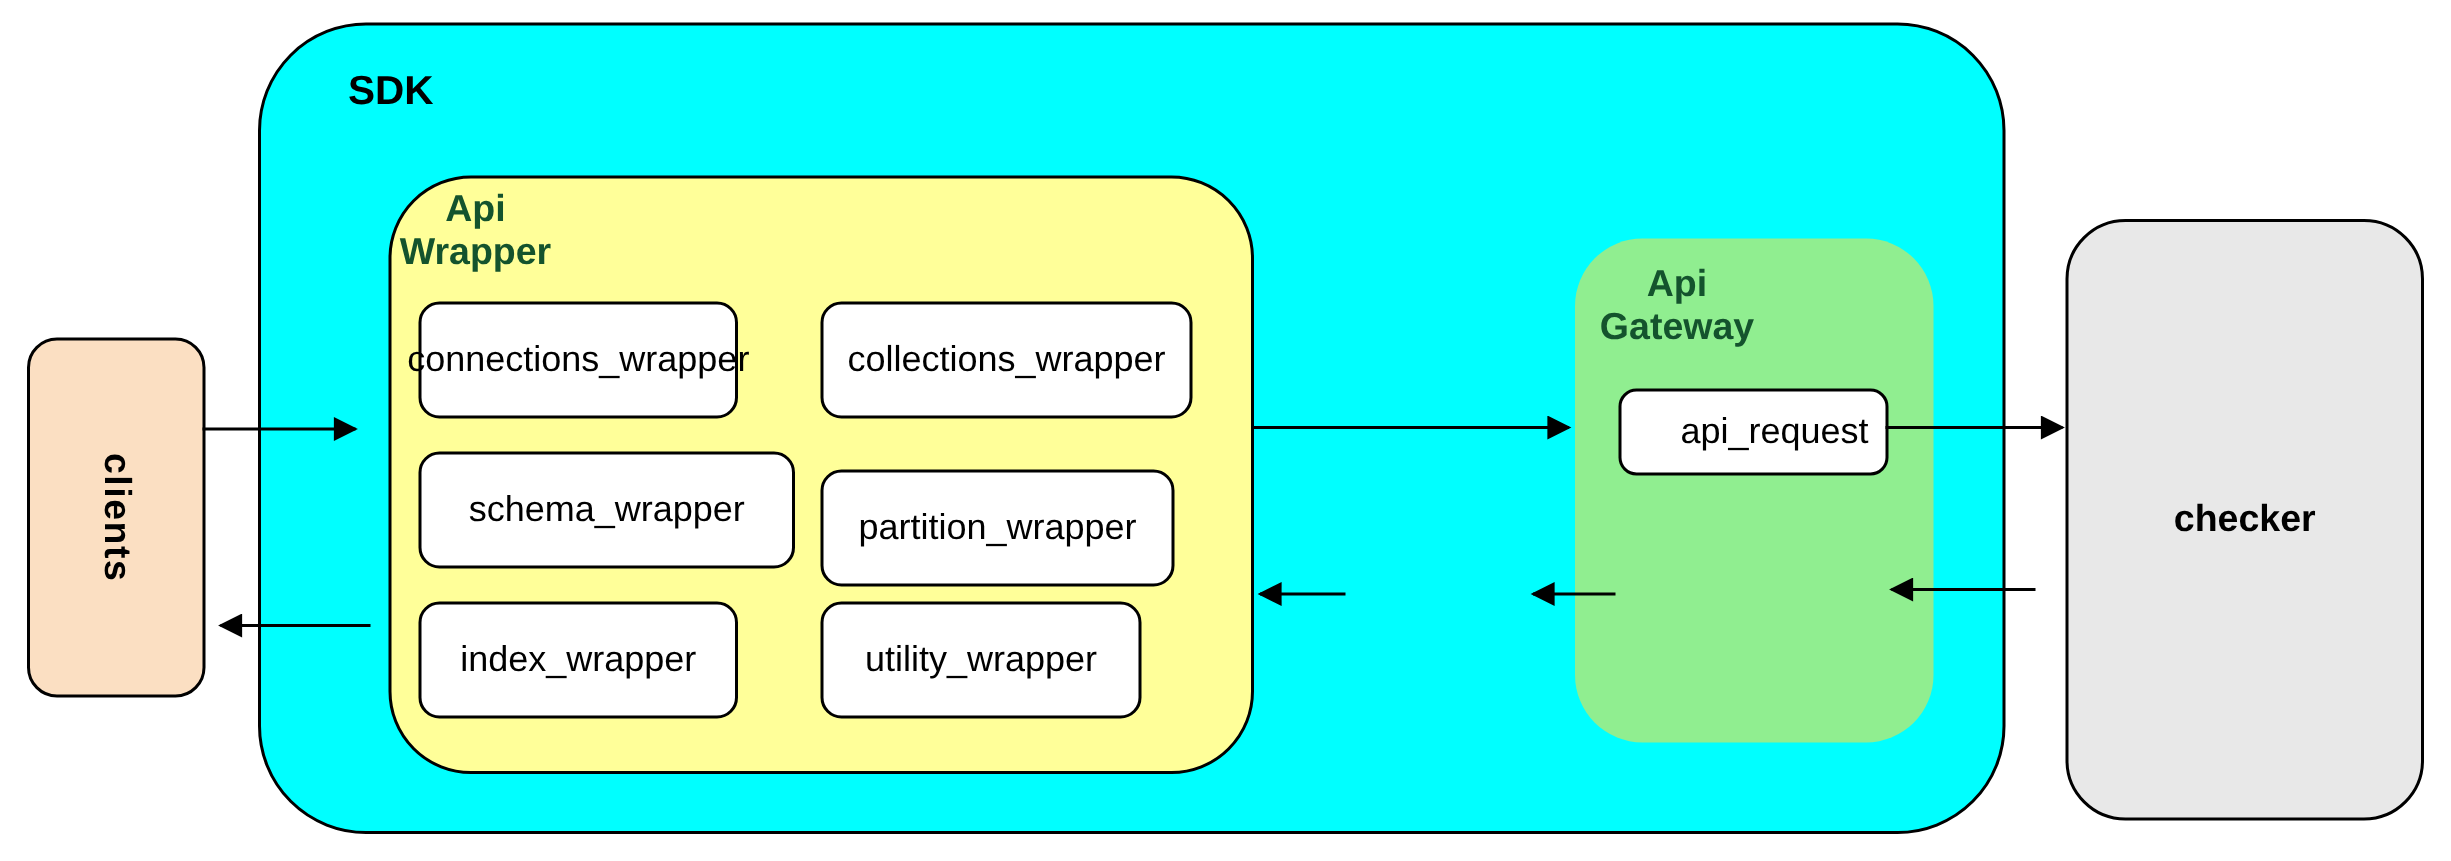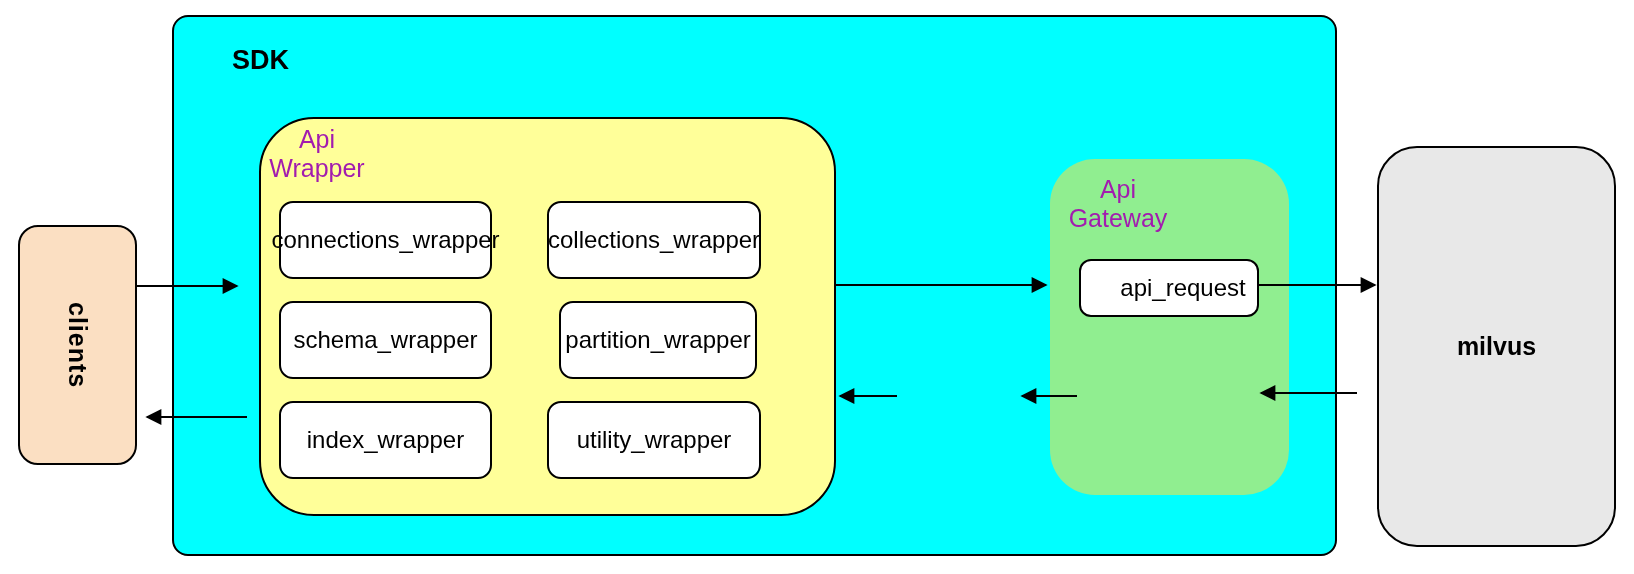--- a/index.html
+++ b/index.html
@@ -62,24 +62,24 @@
     position: absolute;
     left: 85px; top: 100px; width: 577px; height: 399px;
     box-sizing: border-box;
     background: #FFFF99;
     border: 2px solid #000;
     border-radius: 55px;
   }
   .container-label {
     position: absolute;
     text-align: center;
-    font-weight: normal;
+    font-weight: bold;
     font-size: 25px;
     line-height: 29px;
-    color: #a21caf;
+    color: #14532d;
     white-space: pre-line;
   }
   .api-wrapper-label { left: 0px; top: 6px; width: 112px; }
   
   .api-gateway-box {
     position: absolute;
     left: 876px; top: 142px; width: 239px; height: 336px;
     box-sizing: border-box;
     background: #90EE90;
     border: none;
@@ -92,23 +92,23 @@
     box-sizing: border-box;
     background: #ffffff;
     border: 2px solid #000;
     border-radius: 14px;
     display: flex; align-items: center; justify-content: center;
     font-size: 24px;
     color: #000;
     white-space: nowrap;
   }
   .wrap-r1c1 { left: 18px;  top: 82px;  width: 213px; height: 78px; }
-  .wrap-r1c2 { left: 286px; top: 82px;  width: 214px; height: 78px; }
-  .wrap-r2c1 { left: 18px;  top: 182px; width: 213px; height: 78px; }
-  .wrap-r2c2 { left: 286px; top: 182px; width: 198px; height: 78px; margin-left: 12px; }
+  .wrap-r1c2 { left: 286px; top: 82px;  width: 248px; height: 78px; }
+  .wrap-r2c1 { left: 18px;  top: 182px; width: 251px; height: 78px; }
+  .wrap-r2c2 { left: 286px; top: 194px; width: 236px; height: 78px; }
   .wrap-r3c1 { left: 18px;  top: 282px; width: 213px; height: 78px; }
   .wrap-r3c2 { left: 286px; top: 282px; width: 214px; height: 78px; }
   .checker-box { left: 725px; top: 352px; width: 120px; height: 58px; border-radius: 10px; }
   .api-request-box  { left: 29px; top: 100px; width: 180px; height: 58px; border-radius: 12px; padding-left: 28px; }
   .api-response-box { left: 29px; top: 209px; width: 180px; height: 60px; border-radius: 12px; }
   
   .arrows {
     position: absolute;
     left: 0; top: 0; width: 1634px; height: 574px;
     pointer-events: none;
@@ -117,21 +117,21 @@
 </style>
 </head>
 <body>
 
 <div class="canvas">
 
   <div class="node clients-box" style="background: rgb(251, 223, 194);">
     <div class="clients-label">clients</div>
   </div>
 
-  <div class="node sdk-box" style="background: rgb(0, 255, 255); border-radius: 16px;">
+  <div class="node sdk-box" style="background: rgb(0, 255, 255);">
     <div class="sdk-label">SDK</div>
 
     <div class="api-wrapper-box" style="background: rgb(255, 255, 153);">
       <div class="container-label api-wrapper-label"><span>Api</span><br><span>Wrapper</span></div>
 
       <div class="leaf wrap-r1c1">connections_wrapper</div>
       <div class="leaf wrap-r1c2">collections_wrapper</div>
       <div class="leaf wrap-r2c1">schema_wrapper</div>
       <div class="leaf wrap-r2c2">partition_wrapper</div>
       <div class="leaf wrap-r3c1">index_wrapper</div>
@@ -140,21 +140,21 @@
 
 
     <div class="api-gateway-box" style="background: rgb(144, 238, 144);">
       <div class="container-label api-gateway-label"><span>Api</span><br><span>Gateway</span></div>
 
       <div class="leaf api-request-box">api_request</div>
     </div>
   </div>
 
   <div class="node milvus-box" style="background: rgb(232, 232, 232);">
-    <div class="milvus-label">milvus</div>
+    <div class="milvus-label">checker</div>
   </div>
 
   <svg class="arrows" width="1634" height="574" viewBox="0 0 1634 574" xmlns="http://www.w3.org/2000/svg">
     <defs>
       <marker id="ah" viewBox="0 0 10 10" refX="9" refY="5" markerWidth="10" markerHeight="8" orient="auto">
         <path d="M0,0 L10,5 L0,10 z" fill="#000"></path>
       </marker>
     </defs>
     <line x1="135" y1="286" x2="237" y2="286" marker-end="url(#ah)"></line>
     <line x1="247" y1="417" x2="147" y2="417" marker-end="url(#ah)"></line>

